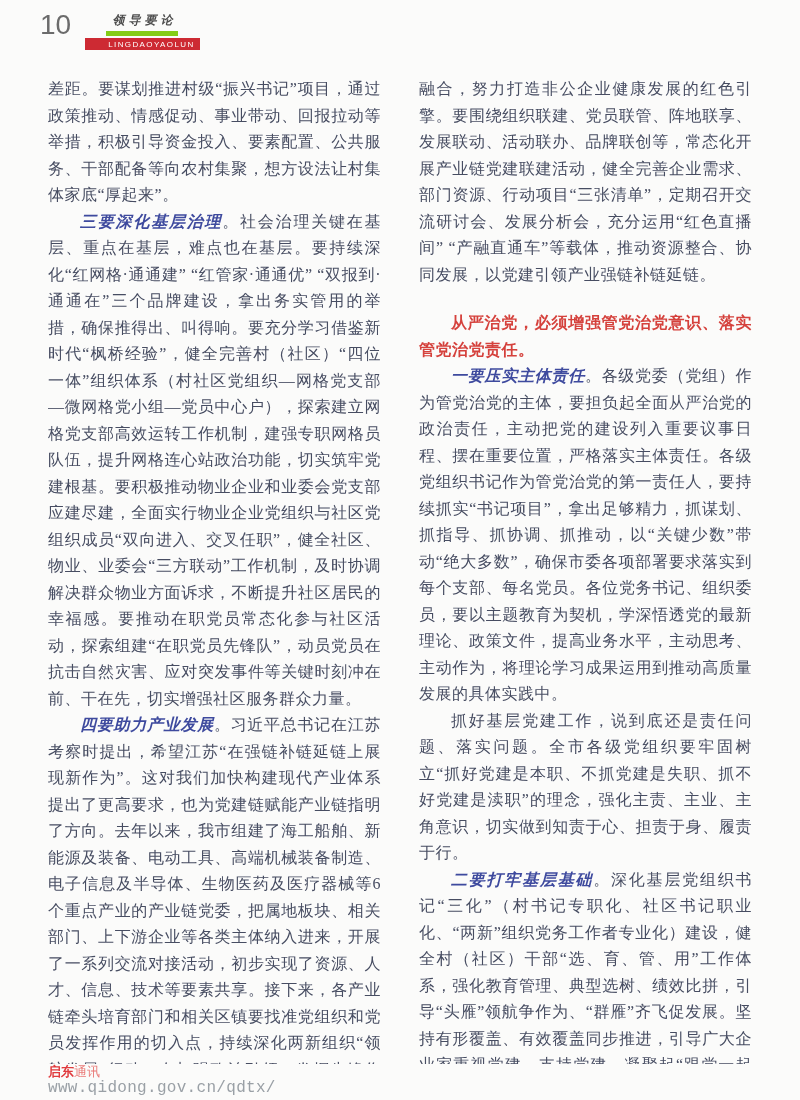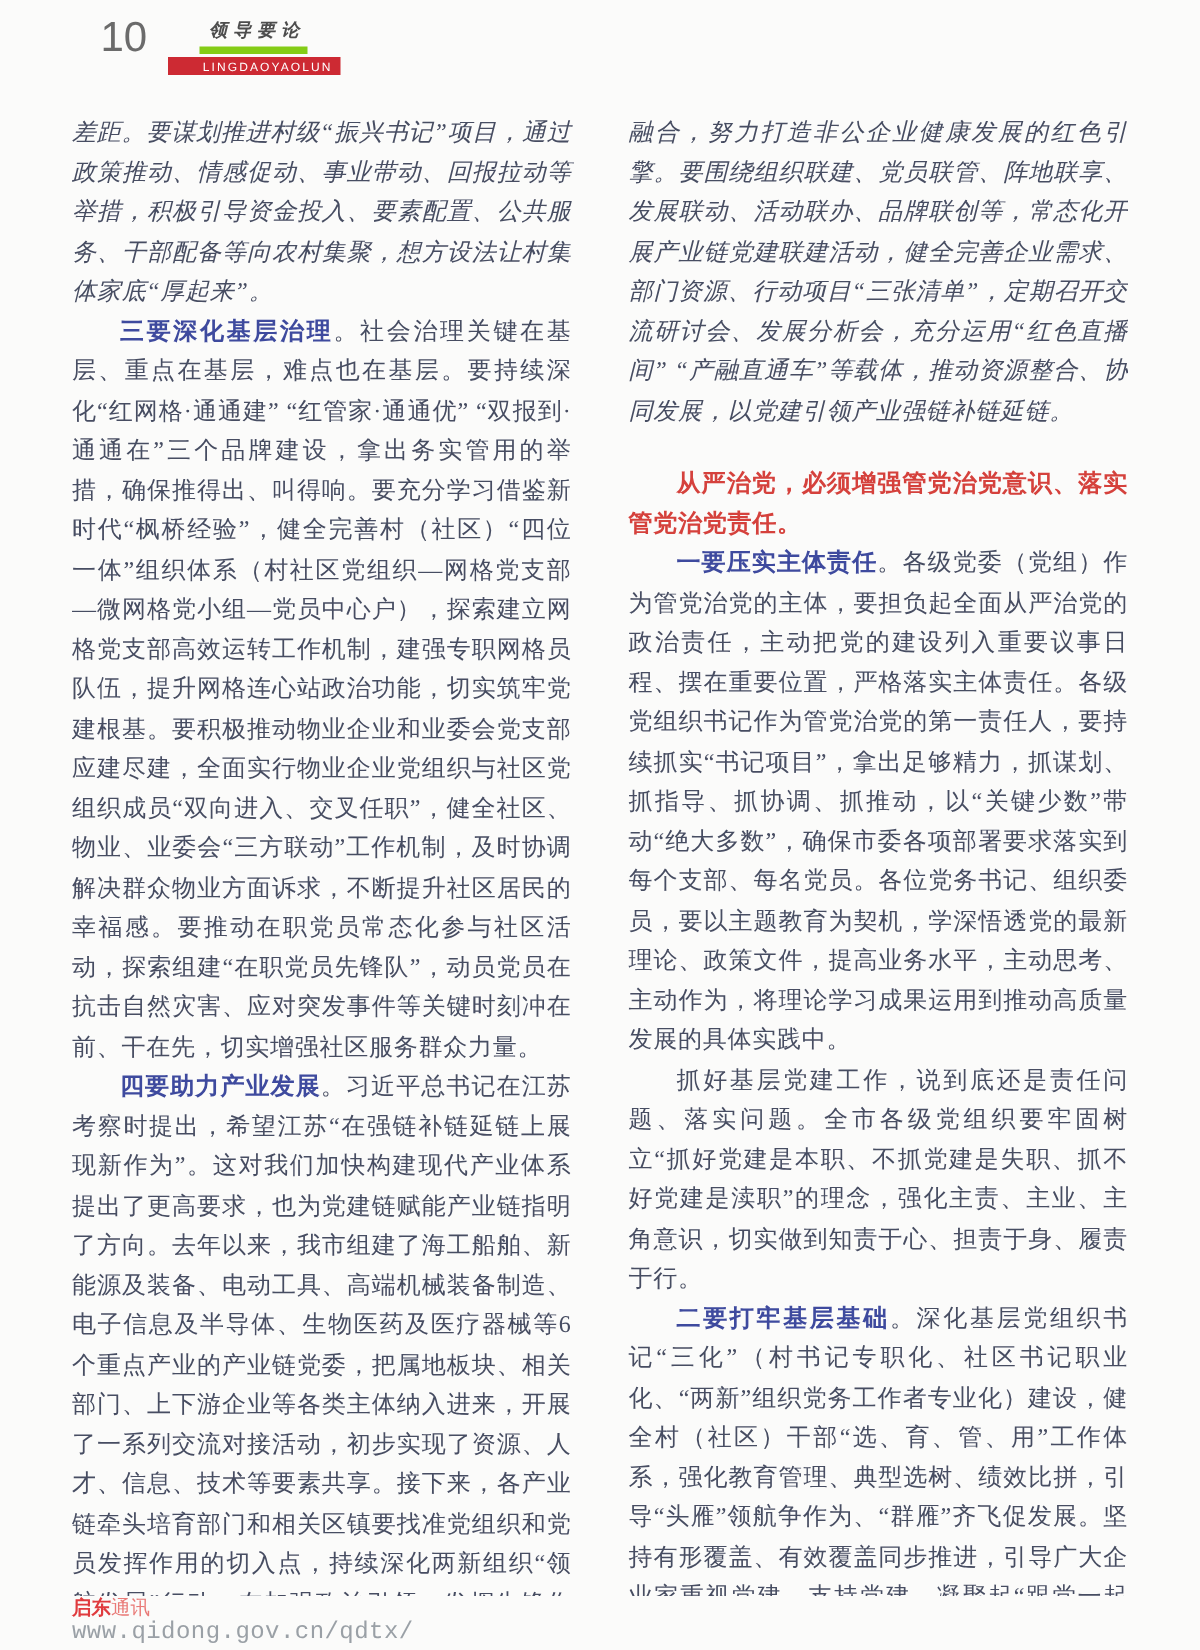--- a/index.html
+++ b/index.html
@@ -13,21 +13,20 @@
     font-family: "Liberation Serif", "DejaVu Serif", serif;
   }
   
   .header {
     position: absolute;
     top: 10px;
     left: 40px;
     display: flex;
     align-items: flex-start;
     gap: 14px;
-    margin-left: 27px;
   }
   .page-number {
     font-family: "Liberation Sans", "DejaVu Sans", sans-serif;
     font-size: 28px;
     color: #6b6b6b;
     line-height: 1.1;
   }
   .logo-block {
     display: inline-flex;
     flex-direction: column;
@@ -68,23 +67,24 @@
   }
   .col {
     width: 333px;
     font-size: 16px;
     line-height: 26.5px;
     text-align: justify;
     color: #474d62;
     letter-spacing: 0.5px;
   }
   .para { text-indent: 2em; }
-  .para.no-indent { text-indent: 0; font-style: italic; }
+  .para.no-indent { text-indent: 0; }
   .lead {
     color: #3e4a9e;
+    font-style: italic;
     font-weight: bold;
   }
   .red-heading {
     margin-top: 22px;
     text-indent: 2em;
     color: #d5413c;
     font-weight: bold;
     font-family: "Liberation Sans", "DejaVu Sans", sans-serif;
     letter-spacing: 0.5px;
   }

